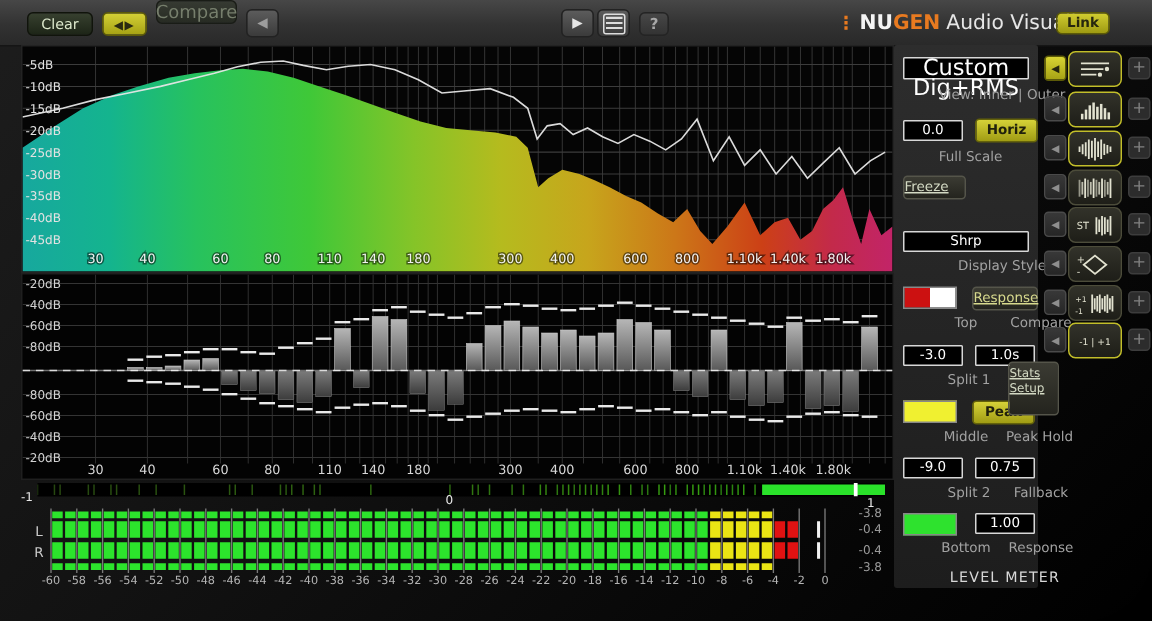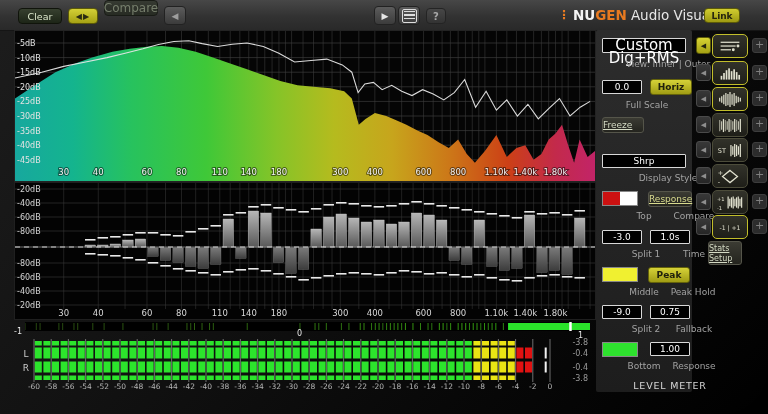--- a/index.html
+++ b/index.html
@@ -882,17 +882,17 @@
       </div>
       <div class="mplus" style="left: 752px; top: 194px;">+</div>
       <div class="marrow" style="left: 696px; top: 218px;">◀</div>
       <div class="mbtn on" style="left: 712px; top: 215px;">
         <svg width="30" height="19" viewBox="0 0 32 19" stroke="#e2e2d0" stroke-width="1.3">
           <text x="16" y="12.5" font-size="6.5" text-anchor="middle" fill="#e2e2d0" stroke="none" font-family="DejaVu Sans, sans-serif">-1 | +1</text>
         </svg>
       </div>
       <div class="mplus" style="left: 752px; top: 219px;">+</div>
     </div>
-  <div class="dbtn stats" style="left:708px;top:241px;width:34px;height:24px">
+  <div class="dbtn stats" style="left:672px;top:241px;width:34px;height:36px">
     <span style="display:block">Stats</span>
     <span style="display:block">Setup</span>
   </div>
 </div>
 
 </body></html>

